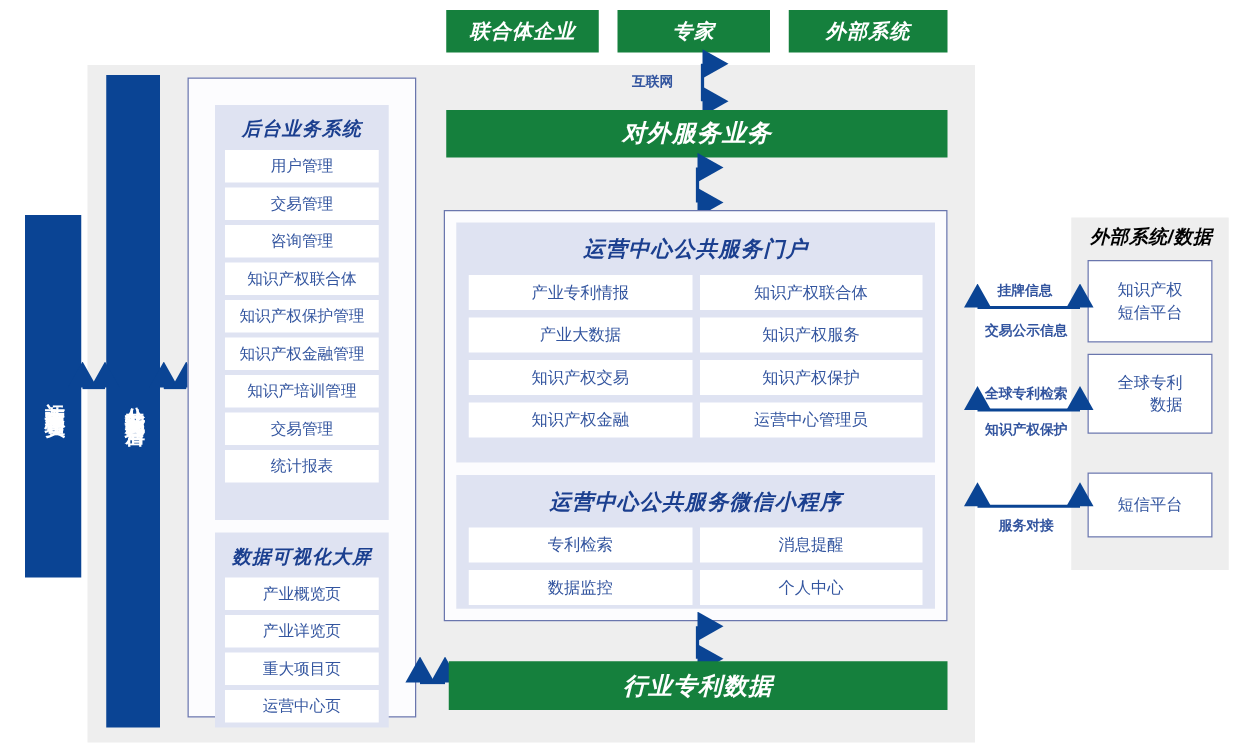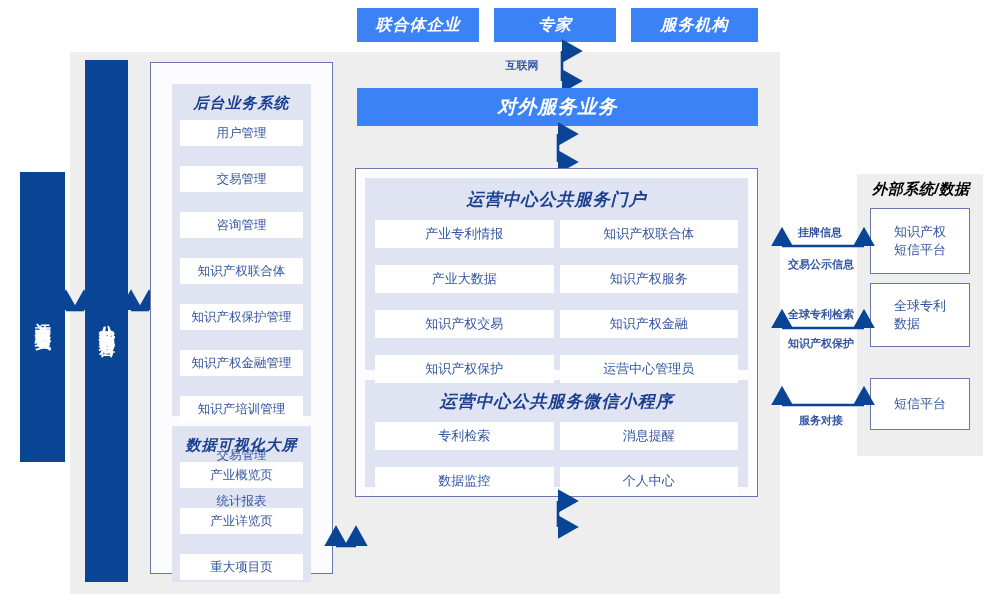--- a/index.html
+++ b/index.html
@@ -8,21 +8,21 @@
     width:1000px;height:601px;position:relative;overflow:hidden;
     color:#2b4a9b;
   }
   #canvas{position:relative;width:1000px;height:601px;}
 
   
   .abs{position:absolute;box-sizing:border-box;}
 
   
   .navy{
-    background:#3b82f6;color:#ffffff;
+    background:#15803d;color:#ffffff;
     display:flex;align-items:center;justify-content:center;
     font-weight:bold;font-style:italic;
     letter-spacing:1px;text-align:center;
   }
 
   
   .navy-vert{
     background:#0a4494;color:#ffffff;
     display:flex;align-items:center;justify-content:center;
     writing-mode:vertical-rl;text-orientation:upright;
@@ -44,37 +44,37 @@
     text-align:center;font-weight:bold;font-style:italic;
     color:#1b3f8f;font-size:15px;letter-spacing:1px;
     padding:4px 0 7px 0;
   }
 
   
   .tile{
     background:#ffffff;color:#33559f;
     display:flex;align-items:center;justify-content:center;
     font-size:12.5px;text-align:center;
-    height:26px;margin-bottom:20px;
+    height:26px;margin-bottom:4px;
   }
   .tile:last-child{margin-bottom:0;}
 
   .tiles-2col{display:grid;grid-template-columns:1fr 1fr;gap:5px 6px;}
-  .tiles-2col .tile{margin-bottom:12px;height:28px;font-size:13px;}
+  .tiles-2col .tile{margin-bottom:1px;height:28px;font-size:13px;}
 
   
   .ext-panel{background:#eeeeee;}
   .ext-title{
     text-align:center;font-weight:bold;font-style:italic;
     color:#000000;font-size:15px;letter-spacing:.5px;
   }
   .ext-box{
     background:#ffffff;border:1px solid #6a76ad;
     display:flex;align-items:center;justify-content:center;
-    text-align:left;color:#33559f;font-size:13px;line-height:1.35;
+    text-align:right;color:#33559f;font-size:13px;line-height:1.35;
   }
 
   
   .arrow-label{
     font-size:11px;color:#33559f;white-space:nowrap;
     text-align:center;font-weight:bold;
   }
 
   svg.arrow{position:absolute;overflow:visible;}
 </style>
@@ -83,21 +83,21 @@
 
 <div id="canvas">
 
   <div class="abs navy" style="left:357px;top:8px;width:122px;height:34px;font-size:16px;">
     <span>联合体企业</span>
   </div>
   <div class="abs navy" style="left:494px;top:8px;width:122px;height:34px;font-size:16px;">
     <span>专家</span>
   </div>
   <div class="abs navy" style="left:631px;top:8px;width:127px;height:34px;font-size:16px;">
-    <span>服务机构</span>
+    <span>外部系统</span>
   </div>
 
   <div class="abs gray-panel" style="left:70px;top:52px;width:710px;height:542px;"></div>
 
   <div class="abs arrow-label" style="left:492px;top:58px;width:60px;">
     <span>互联网</span>
   </div>
   <svg class="arrow" style="left:552px;top:43px;" width="20" height="46" viewBox="0 0 20 46">
     <defs>
       <marker id="ahU" markerWidth="9" markerHeight="9" refX="4.5" refY="8" orient="auto">
@@ -177,41 +177,44 @@
   <div class="abs white-wrap" style="left:355px;top:168px;width:403px;height:329px;padding:9px;">
 
     <div class="group" style="height:192px;box-sizing:border-box;padding:6px 10px 10px 10px;">
       <div class="group-title" style="font-size:17px;padding-bottom:9px;">运营中心公共服务门户</div>
       <div class="tiles-2col">
         <div class="tile">产业专利情报</div>
         <div class="tile">知识产权联合体</div>
         <div class="tile">产业大数据</div>
         <div class="tile">知识产权服务</div>
         <div class="tile">知识产权交易</div>
+        <div class="tile">知识产权保护</div>
         <div class="tile">知识产权金融</div>
-        <div class="tile">知识产权保护</div>
         <div class="tile">运营中心管理员</div>
       </div>
     </div>
 
     <div class="group" style="margin-top:10px;height:107px;box-sizing:border-box;padding:6px 10px 10px 10px;">
       <div class="group-title" style="font-size:17px;padding-bottom:9px;">运营中心公共服务微信小程序</div>
       <div class="tiles-2col">
         <div class="tile">专利检索</div>
         <div class="tile">消息提醒</div>
         <div class="tile">数据监控</div>
         <div class="tile">个人中心</div>
       </div>
     </div>
   </div>
 
   <svg class="arrow" style="left:548px;top:497px;" width="20" height="34" viewBox="0 0 20 34">
     <line x1="10" y1="4" x2="10" y2="30" stroke="#0a4494" stroke-width="2.6" marker-start="url(#ahU)" marker-end="url(#ahD)"></line>
   </svg>
 
+  <div class="abs navy" style="left:359px;top:529px;width:399px;height:39px;font-size:19px;">
+    <span>行业专利数据</span>
+  </div>
 
   <div class="abs ext-panel" style="left:857px;top:174px;width:126px;height:282px;"></div>
 
   <div class="abs ext-title" style="left:855px;top:180px;width:132px;">
     <span>外部系统/数据</span>
   </div>
 
   <div class="abs ext-box" style="left:870px;top:208px;width:100px;height:66px;">
     <span>
       <span>知识产权</span><br>

